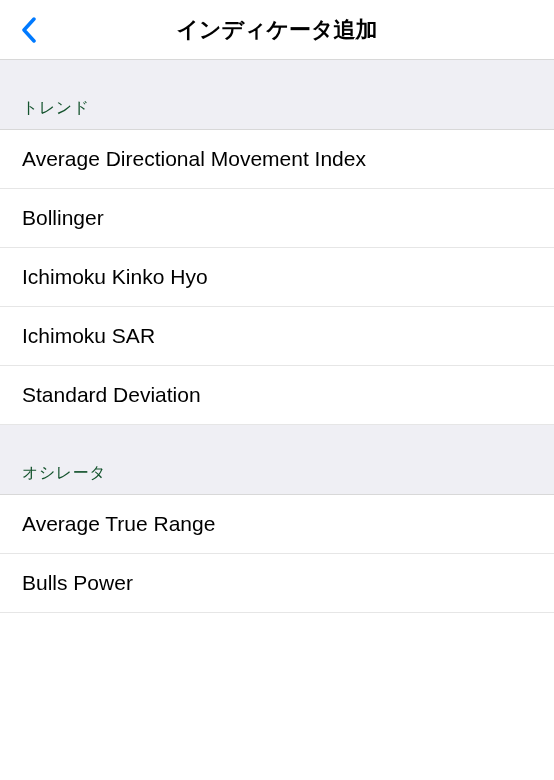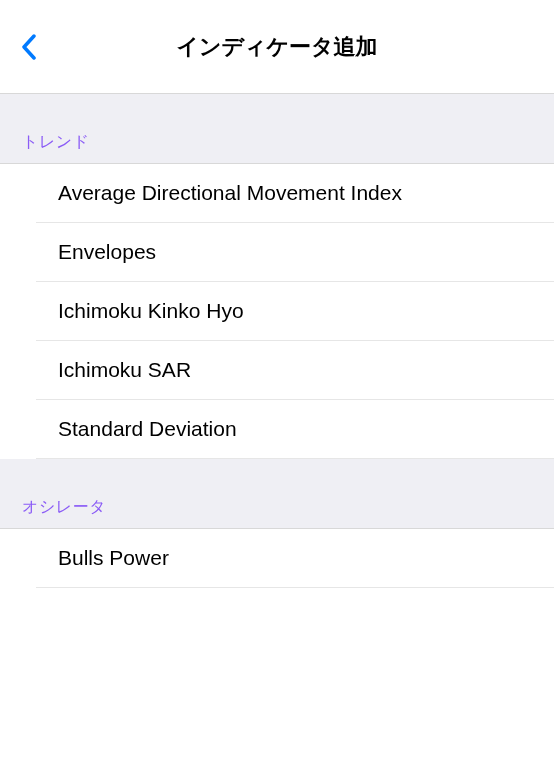--- a/index.html
+++ b/index.html
@@ -8,21 +8,21 @@
       box-sizing: border-box;
     }
     body {
       width: 554px;
       height: 780px;
       font-family: -apple-system, BlinkMacSystemFont, "Helvetica Neue", Arial, sans-serif;
       background: #fff;
       overflow: hidden;
     }
     .header {
-      height: 94px;
+      height: 60px;
       display: flex;
       align-items: center;
       background: #fff;
       border-bottom: 1px solid #d8d8d8;
       position: relative;
     }
     .back-button {
       position: absolute;
       left: 14px;
       top: 50%;
@@ -45,37 +45,36 @@
       font-weight: 600;
       color: #000;
     }
     .section-header {
       background: #efeff4;
       padding: 38px 22px 10px 22px;
       border-bottom: 1px solid #d8d8d8;
     }
     .section-header-label {
       font-size: 16px;
-      color: #8b5cf6;
+      color: #14532d;
       letter-spacing: 0.5px;
     }
     .list-item {
       padding: 17px 22px;
       font-size: 21px;
       color: #000;
       background: #fff;
       border-bottom: 1px solid #e6e6e6;
       cursor: pointer;
     }
     .list-item:last-of-type {
       border-bottom: 1px solid #d8d8d8;
     }
     .list {
       background: #fff;
-      padding-left: 36px;
     }
     .list .list-item {
       border-bottom: 1px solid #e6e6e6;
       margin-left: 0;
     }
   </style>
 </head>
 <body>
 
 <div class="header">
@@ -88,33 +87,36 @@
 </div>
 
 <div class="section-header">
   <span class="section-header-label">トレンド</span>
 </div>
 <div class="list">
   <div class="list-item">
     <span>Average Directional Movement Index</span>
   </div>
   <div class="list-item">
-    <span>Envelopes</span>
+    <span>Bollinger</span>
   </div>
   <div class="list-item">
     <span>Ichimoku Kinko Hyo</span>
   </div>
   <div class="list-item">
     <span>Ichimoku SAR</span>
   </div>
   <div class="list-item">
     <span>Standard Deviation</span>
   </div>
 </div>
 
 <div class="section-header">
   <span class="section-header-label">オシレータ</span>
 </div>
 <div class="list">
   <div class="list-item">
+    <span>Average True Range</span>
+  </div>
+  <div class="list-item">
     <span>Bulls Power</span>
   </div>
 </div>
 
 </body></html>

